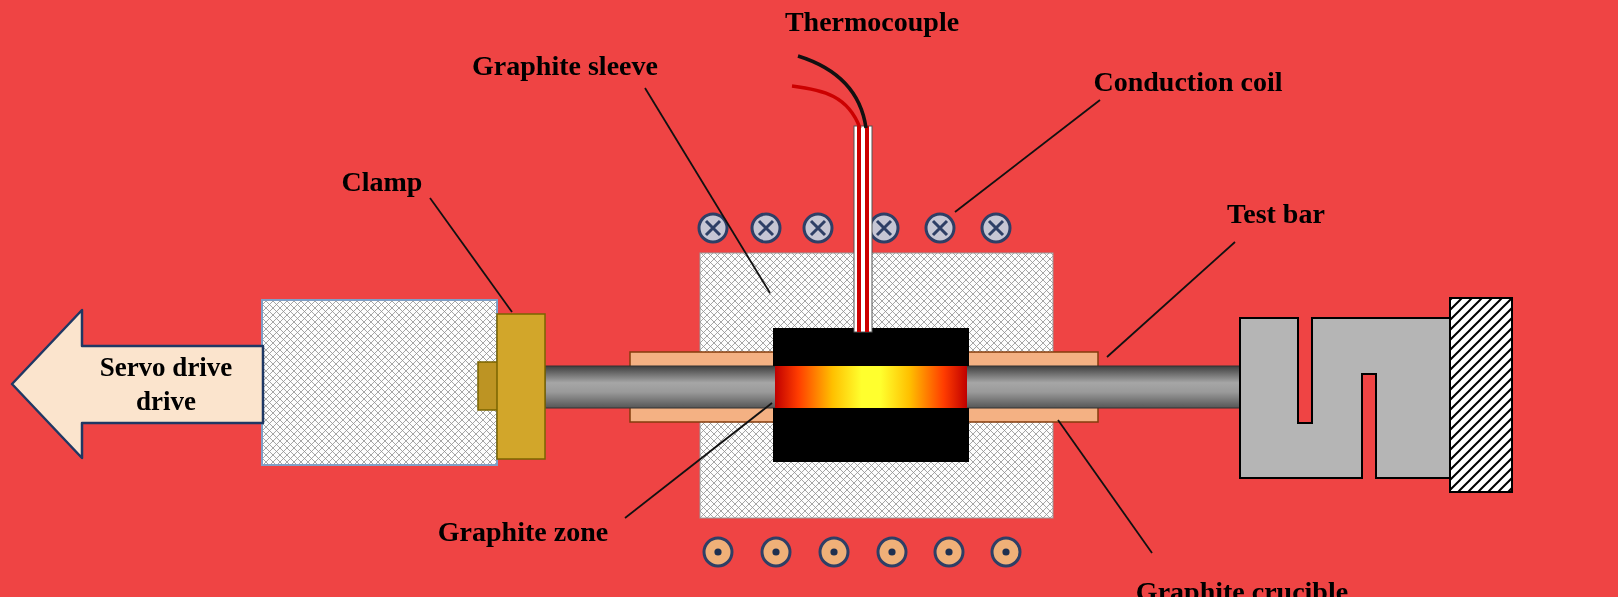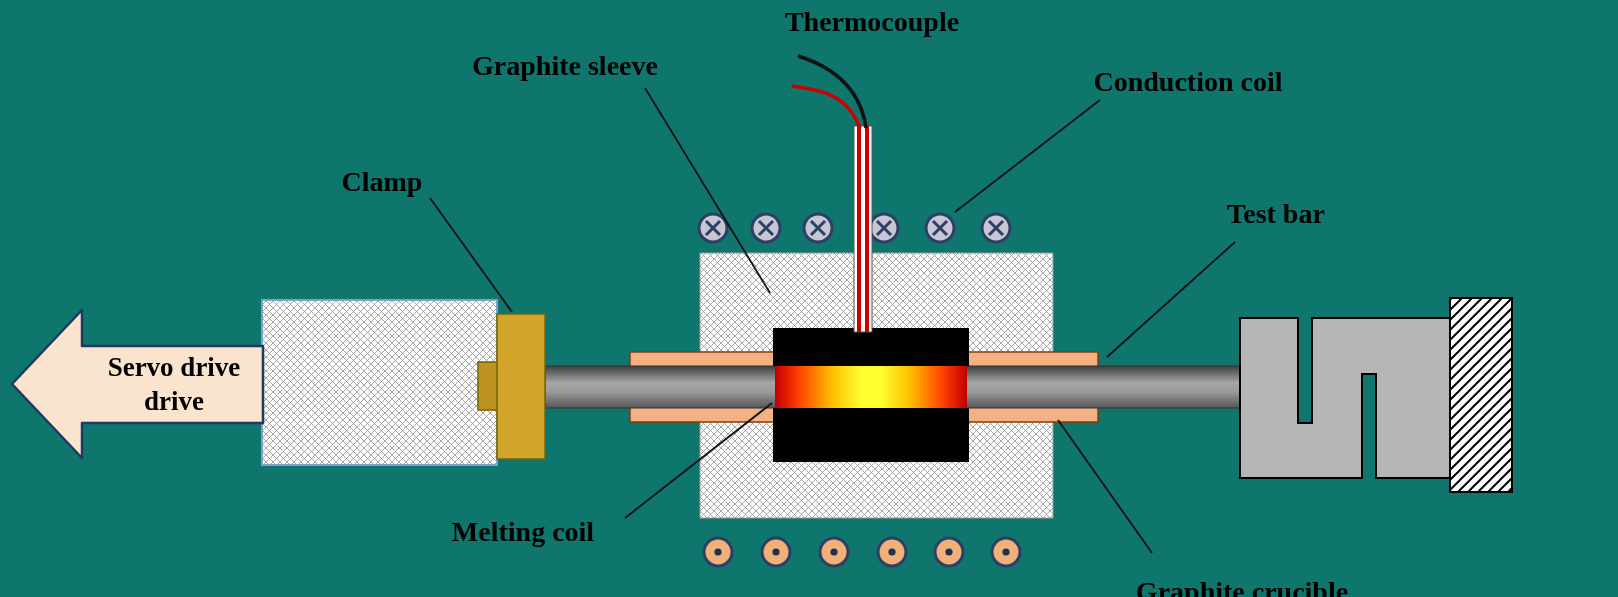--- a/index.html
+++ b/index.html
@@ -1,19 +1,19 @@
 <!DOCTYPE html>
 <html><head>
 <meta charset="utf-8">
 <style>
   html,body{margin:0;padding:0;background:#fff;}
   .canvas{
     position:relative;
     width:1618px;height:597px;
-    background:#0f766e;
+    background:#ef4444;
     font-family:"Liberation Serif", serif;
     overflow:hidden;
   }
   .canvas svg{position:absolute;left:0;top:0;}
   .lbl{
     position:absolute;
     transform:translateX(-50%);
     font-weight:bold;
     font-size:28px;
     color:#000;
@@ -126,21 +126,21 @@
       <line x1="625" y1="518" x2="772" y2="403"></line>
       <line x1="1152" y1="553" x2="1058" y2="420"></line>
     </g>
   </svg>
 
   <div class="lbl" style="left:872px; top:6px;">Thermocouple</div>
   <div class="lbl" style="left:565px; top:50px;">Graphite sleeve</div>
   <div class="lbl" style="left:1188px; top:66px;">Conduction coil</div>
   <div class="lbl" style="left:382px; top:166px;">Clamp</div>
   <div class="lbl" style="left:1276px; top:198px;">Test bar</div>
-  <div class="lbl" style="left:523px; top:516px;">Melting coil</div>
+  <div class="lbl" style="left:523px; top:516px;">Graphite zone</div>
   <div class="lbl" style="left:1242px; top:552px;margin-top:24px;">Graphite crucible</div>
 
-  <div class="servo-text" style="left:174px; top:350px;">
+  <div class="servo-text" style="left:166px; top:350px;">
     <div>Servo drive</div>
     <div>drive</div>
   </div>
 
 </div>
 
 </body></html>

